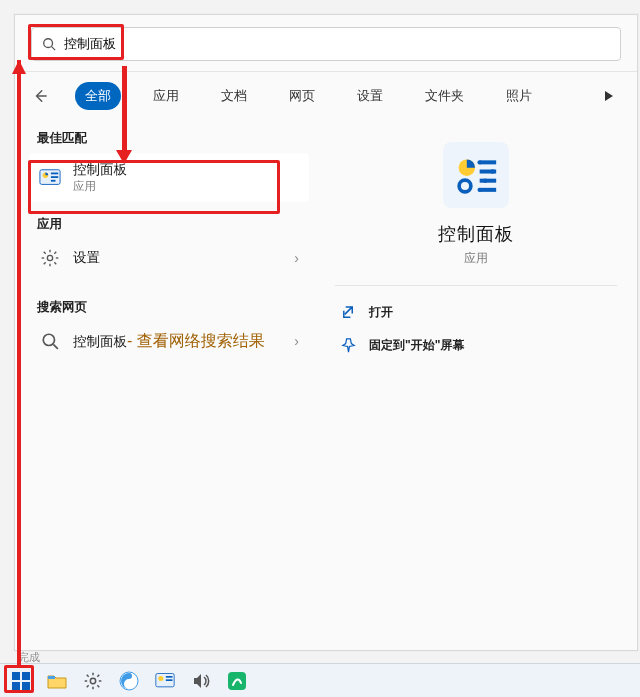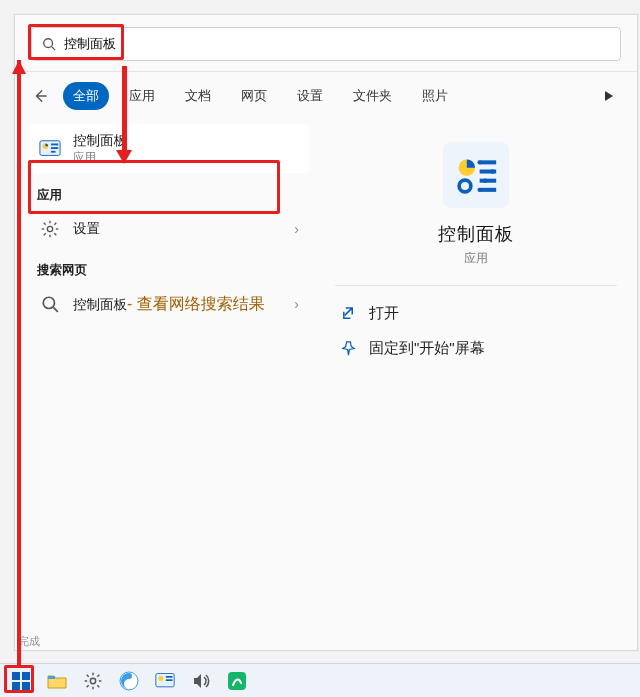--- a/index.html
+++ b/index.html
@@ -50,21 +50,21 @@
     background: transparent;
   }
   .mag { width: 14px; height: 14px; flex: none; }
 
   .hr { height: 1px; background: #e5e5e5; }
 
   .tabs {
     display: flex;
     align-items: center;
     padding: 10px 12px;
-    gap: 10px;
+    gap: 22px;
   }
   .back-btn {
     width: 26px; height: 26px;
     display: flex; align-items: center; justify-content: center;
     border: none; background: transparent; color: #444;
   }
   .tab {
     padding: 5px 10px;
     border-radius: 999px;
     font-size: 13px;
@@ -116,23 +116,24 @@
     margin-top: 6px;
   }
   .app-name { margin-top: 14px; font-size: 18px; letter-spacing: 1px; color: #111; }
   .app-sub  { margin-top: 4px; font-size: 12px; color: #7a7a7a; }
   .right-hr { height:1px; background:#e5e5e5; align-self: stretch; margin: 18px 0 10px 0; }
 
   .action {
     display: flex; align-items: center; gap: 12px;
     align-self: stretch;
     padding: 8px 4px;
-    font-size: 15px; color: #222;
+    font-size: 12px; color: #222;
     border: none; background: transparent; cursor: pointer;
     text-align: left;
+    font-weight: bold;
   }
   .action .aicon { width: 18px; display:flex; justify-content:center; color:#0a5fbd; }
 
   
   .ann-box {
     position: absolute;
     border: 3px solid #e62020;
     pointer-events: none;
     border-radius: 2px;
   }
@@ -163,21 +164,21 @@
     padding: 0 8px;
   }
   .tbtn {
     width: 26px; height: 26px;
     display:flex; align-items:center; justify-content:center;
     border-radius: 4px;
     border: none; background: transparent; cursor:pointer;
   }
 
   .status-text {
-    position:absolute; left:18px; bottom:48px;
+    position:absolute; left:18px; bottom:32px;
     font-size:11px; color:#8e8e8e;
   }
 </style>
 </head>
 <body>
 
 <div class="panel">
 
   <div class="search-row">
     <div class="search-box">
@@ -207,20 +208,21 @@
     <div class="spacer"></div>
     <button class="tbtn">
       <div class="play"></div>
     </button>
   </div>
 
   <div class="body">
 
     <div class="left">
 
+      <div class="section-title">最佳匹配</div>
 
       <div class="result best">
         <div class="ricon">
           <svg width="22" height="22" viewBox="0 0 24 24">
             <rect x="1" y="3" width="22" height="16" rx="2" fill="#e6f0fb" stroke="#0a5fbd"></rect>
             <circle cx="7" cy="9" r="3" fill="#ffcc33"></circle>
             <path d="M7 9 L7 6 A3 3 0 0 1 10 9 Z" fill="#0a5fbd"></path>
             <rect x="13" y="6" width="8" height="2" fill="#0a5fbd"></rect>
             <rect x="13" y="10" width="8" height="2" fill="#0a5fbd"></rect>
             <rect x="13" y="14" width="5" height="2" fill="#0a5fbd"></rect>
@@ -249,21 +251,21 @@
                 <line x1="17.2" y1="6.8" x2="19.5" y2="4.5"></line>
             </g>
           </svg>
         </div>
         <div class="rtexts">
           <span class="rtitle">设置</span>
         </div>
         <span class="chevron">›</span>
       </div>
 
-      <div class="section-title" style="margin-top:8px">搜索网页</div>
+      <div class="section-title" style="margin-top:16px">搜索网页</div>
 
       <div class="result">
         <div class="ricon">
           <svg width="18" height="18" viewBox="0 0 16 16">
             <circle cx="7" cy="7" r="5" stroke="#555" stroke-width="1.5" fill="none"></circle>
             <line x1="11" y1="11" x2="15" y2="15" stroke="#555" stroke-width="1.5"></line>
           </svg>
         </div>
         <div class="rtexts" style="flex-direction:row; align-items:baseline;">
           <span class="rtitle">控制面板</span>

